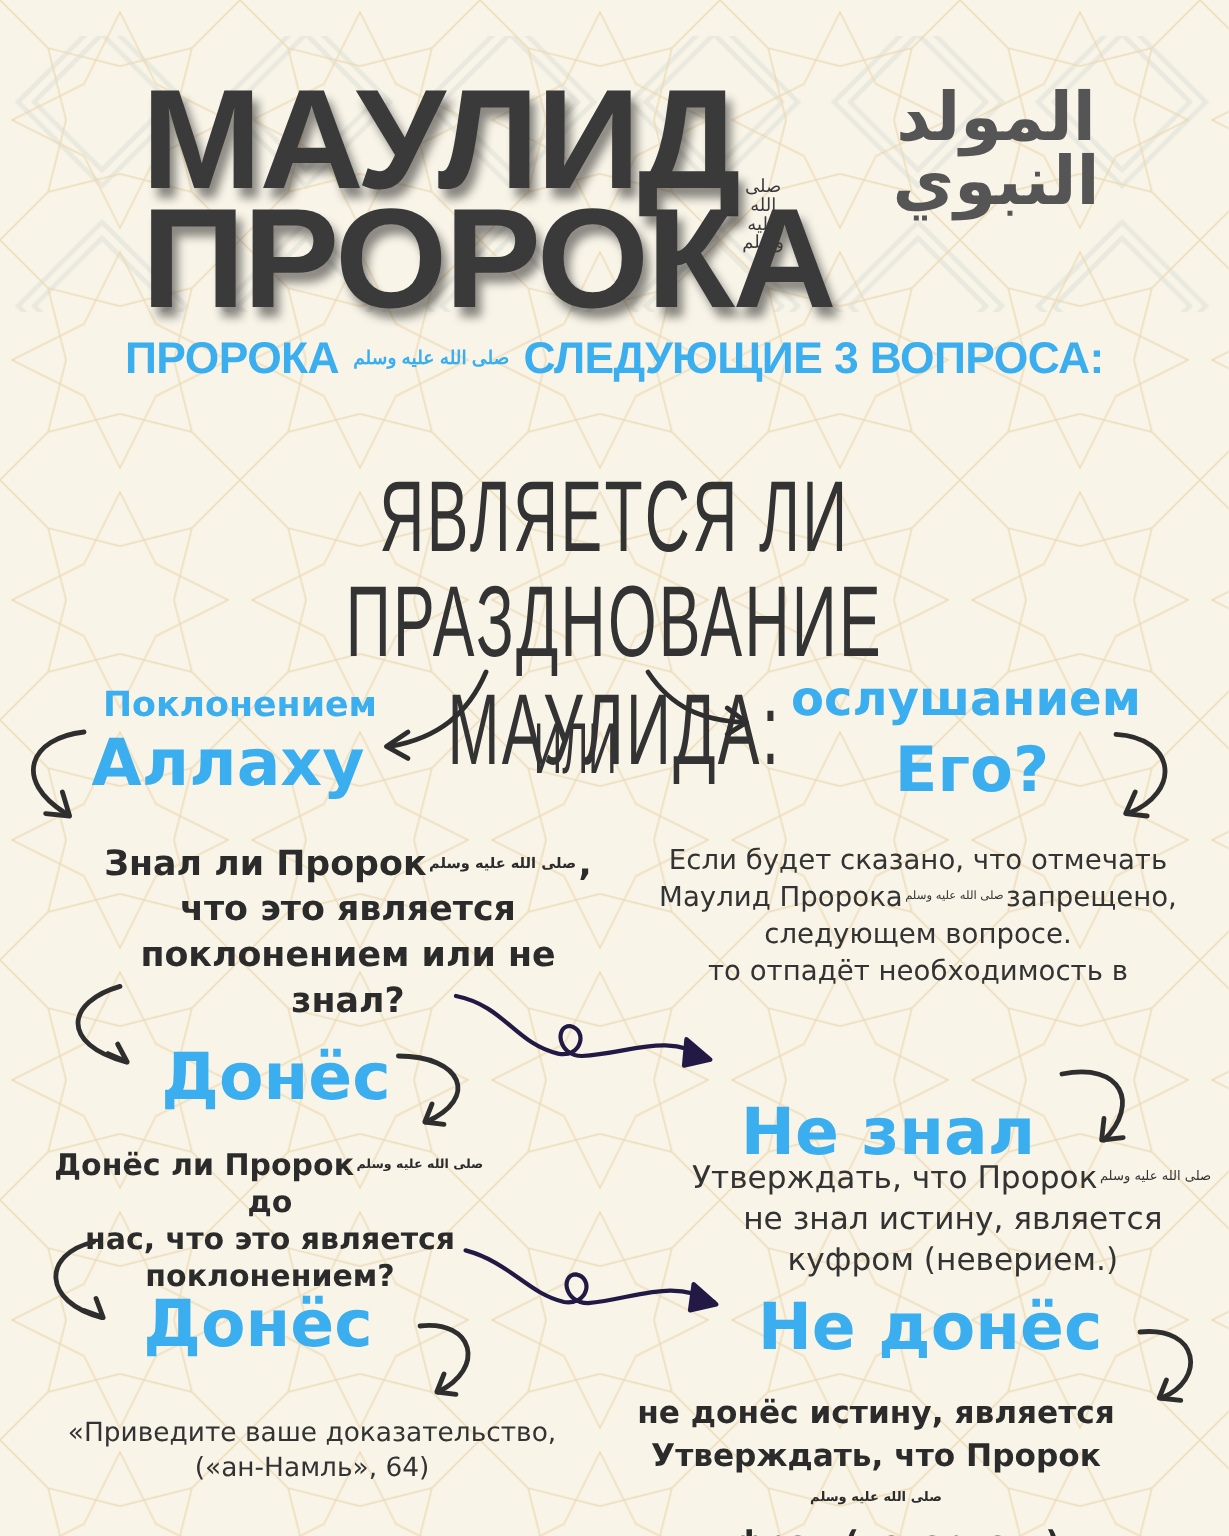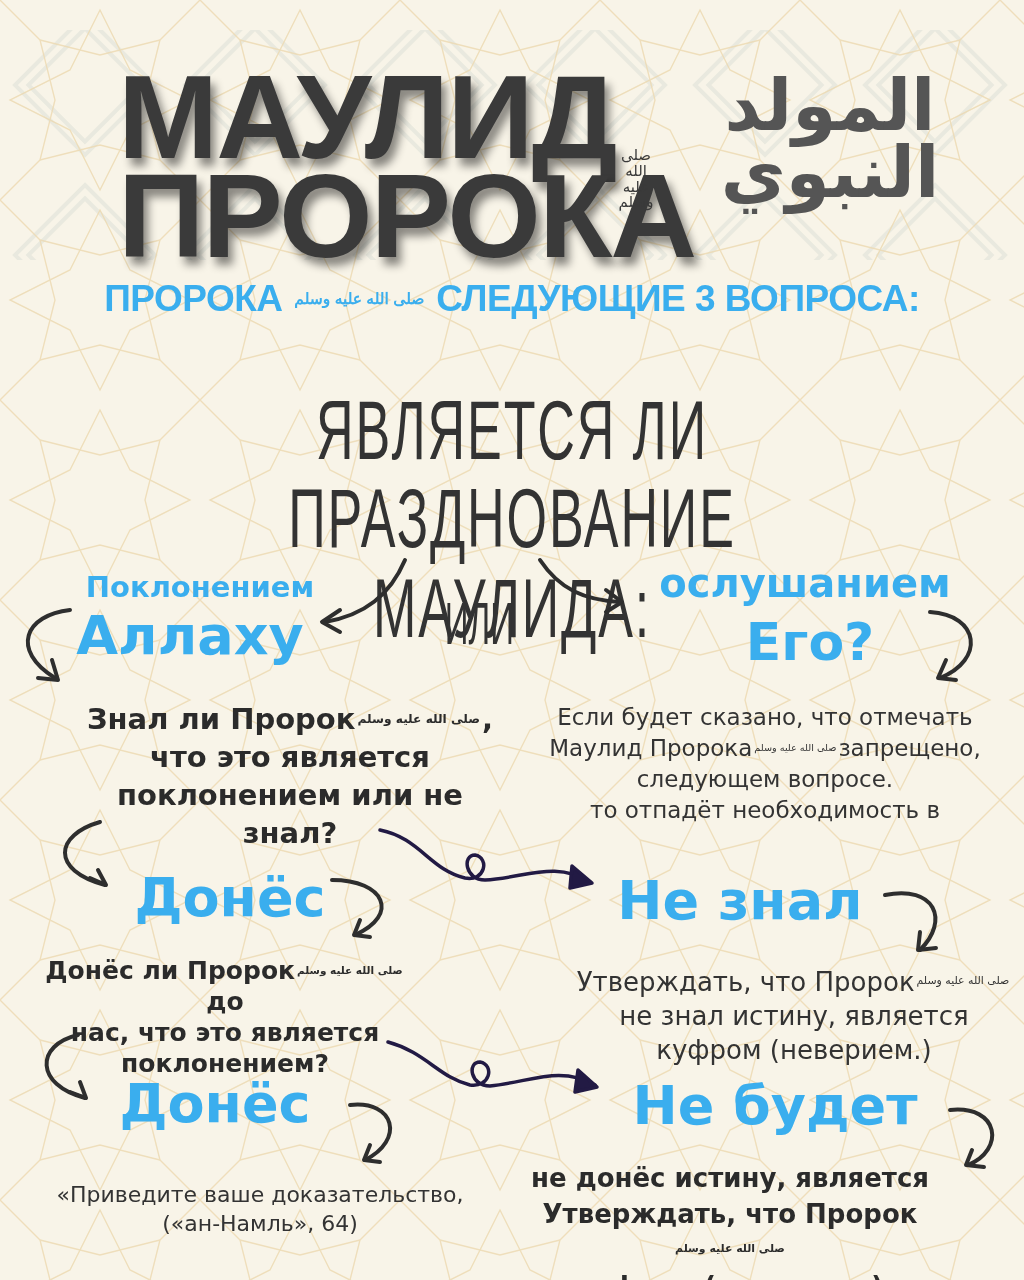--- a/index.html
+++ b/index.html
@@ -16,21 +16,21 @@
   .title {
     font-family: "Liberation Sans", sans-serif;
     font-weight: 900; color: #3a3a3a;
     font-size: 118px; line-height: 1; letter-spacing: -2px;
     text-shadow: 5px 8px 8px rgba(0,0,0,0.45);
     transform: scaleX(1.02);
     transform-origin: left top;
   }
   .arabic-big {
     font-family: "DejaVu Sans", sans-serif;
-    color: #555; font-size: 71px; font-weight: bold;
+    color: #555; font-size: 56px; font-weight: bold;
     line-height: 0.95; text-align: center;
     direction: rtl;
   }
   .salawat-small {
     font-family: "DejaVu Sans", sans-serif;
     color: #3a3a3a; font-size: 15px; line-height: 1.05;
     direction: rtl; text-align: center;
   }
   .salawat-inline {
     display: inline-block; font-size: 0.42em; line-height: 1;
@@ -126,37 +126,37 @@
 
 <div class="abs dark-reg center" style="left:525px; width:480px; top:702px; font-size:23px; line-height:31px;">
   <div>Если будет сказано, что отмечать</div>
   <div><span>Маулид Пророка</span><span class="salawat-inline">صلى الله عليه وسلم</span><span>запрещено,</span></div>
   <div>следующем вопросе.</div>
   <div>то отпадёт необходимость в</div>
 </div>
 
 <div class="abs blue center" style="left:120px; width:220px; top:866px; font-size:54px;">Донёс</div>
 
-<div class="abs blue center" style="left:600px; width:280px; top:869px; font-size:54px;">Не знал</div>
+<div class="abs blue center" style="left:600px; width:280px; top:912px; font-size:54px;">Не знал</div>
 
 <div class="abs dark-bold center" style="left:40px; width:370px; top:955px; font-size:25px; line-height:31px;">
   <div><span>Донёс ли Пророк</span><span class="salawat-inline">صلى الله عليه وسلم</span><span>до</span></div>
   <div>нас, что это является</div>
   <div>поклонением?</div>
 </div>
 
 <div class="abs dark-reg center" style="left:540px; width:440px; top:965px; font-size:26px; line-height:34px;margin-left:34px;">
   <div><span>Утверждать, что Пророк</span><span class="salawat-inline">صلى الله عليه وسلم</span></div>
   <div>не знал истину, является</div>
   <div>куфром (неверием.)</div>
 </div>
 
 <div class="abs blue center" style="left:100px; width:230px; top:1072px; font-size:54px;">Донёс</div>
 
-<div class="abs blue center" style="left:610px; width:330px; top:1074px; font-size:54px;">Не будет</div>
+<div class="abs blue center" style="left:610px; width:330px; top:1074px; font-size:54px;">Не донёс</div>
 
 <div class="abs dark-reg center" style="left:20px; width:480px; top:1180px; font-size:22px; line-height:29px;">
   <div>«Приведите ваше доказательство,</div>
   <div>(«ан-Намль», 64)</div>
 </div>
 
 <div class="abs dark-bold center" style="left:500px; width:460px; top:1160px; font-size:26px; line-height:36px;">
   <div>не донёс истину, является</div>
   <div><span>Утверждать, что Пророк</span><span class="salawat-inline">صلى الله عليه وسلم</span></div>
   <div>куфром (неверием.)</div>

